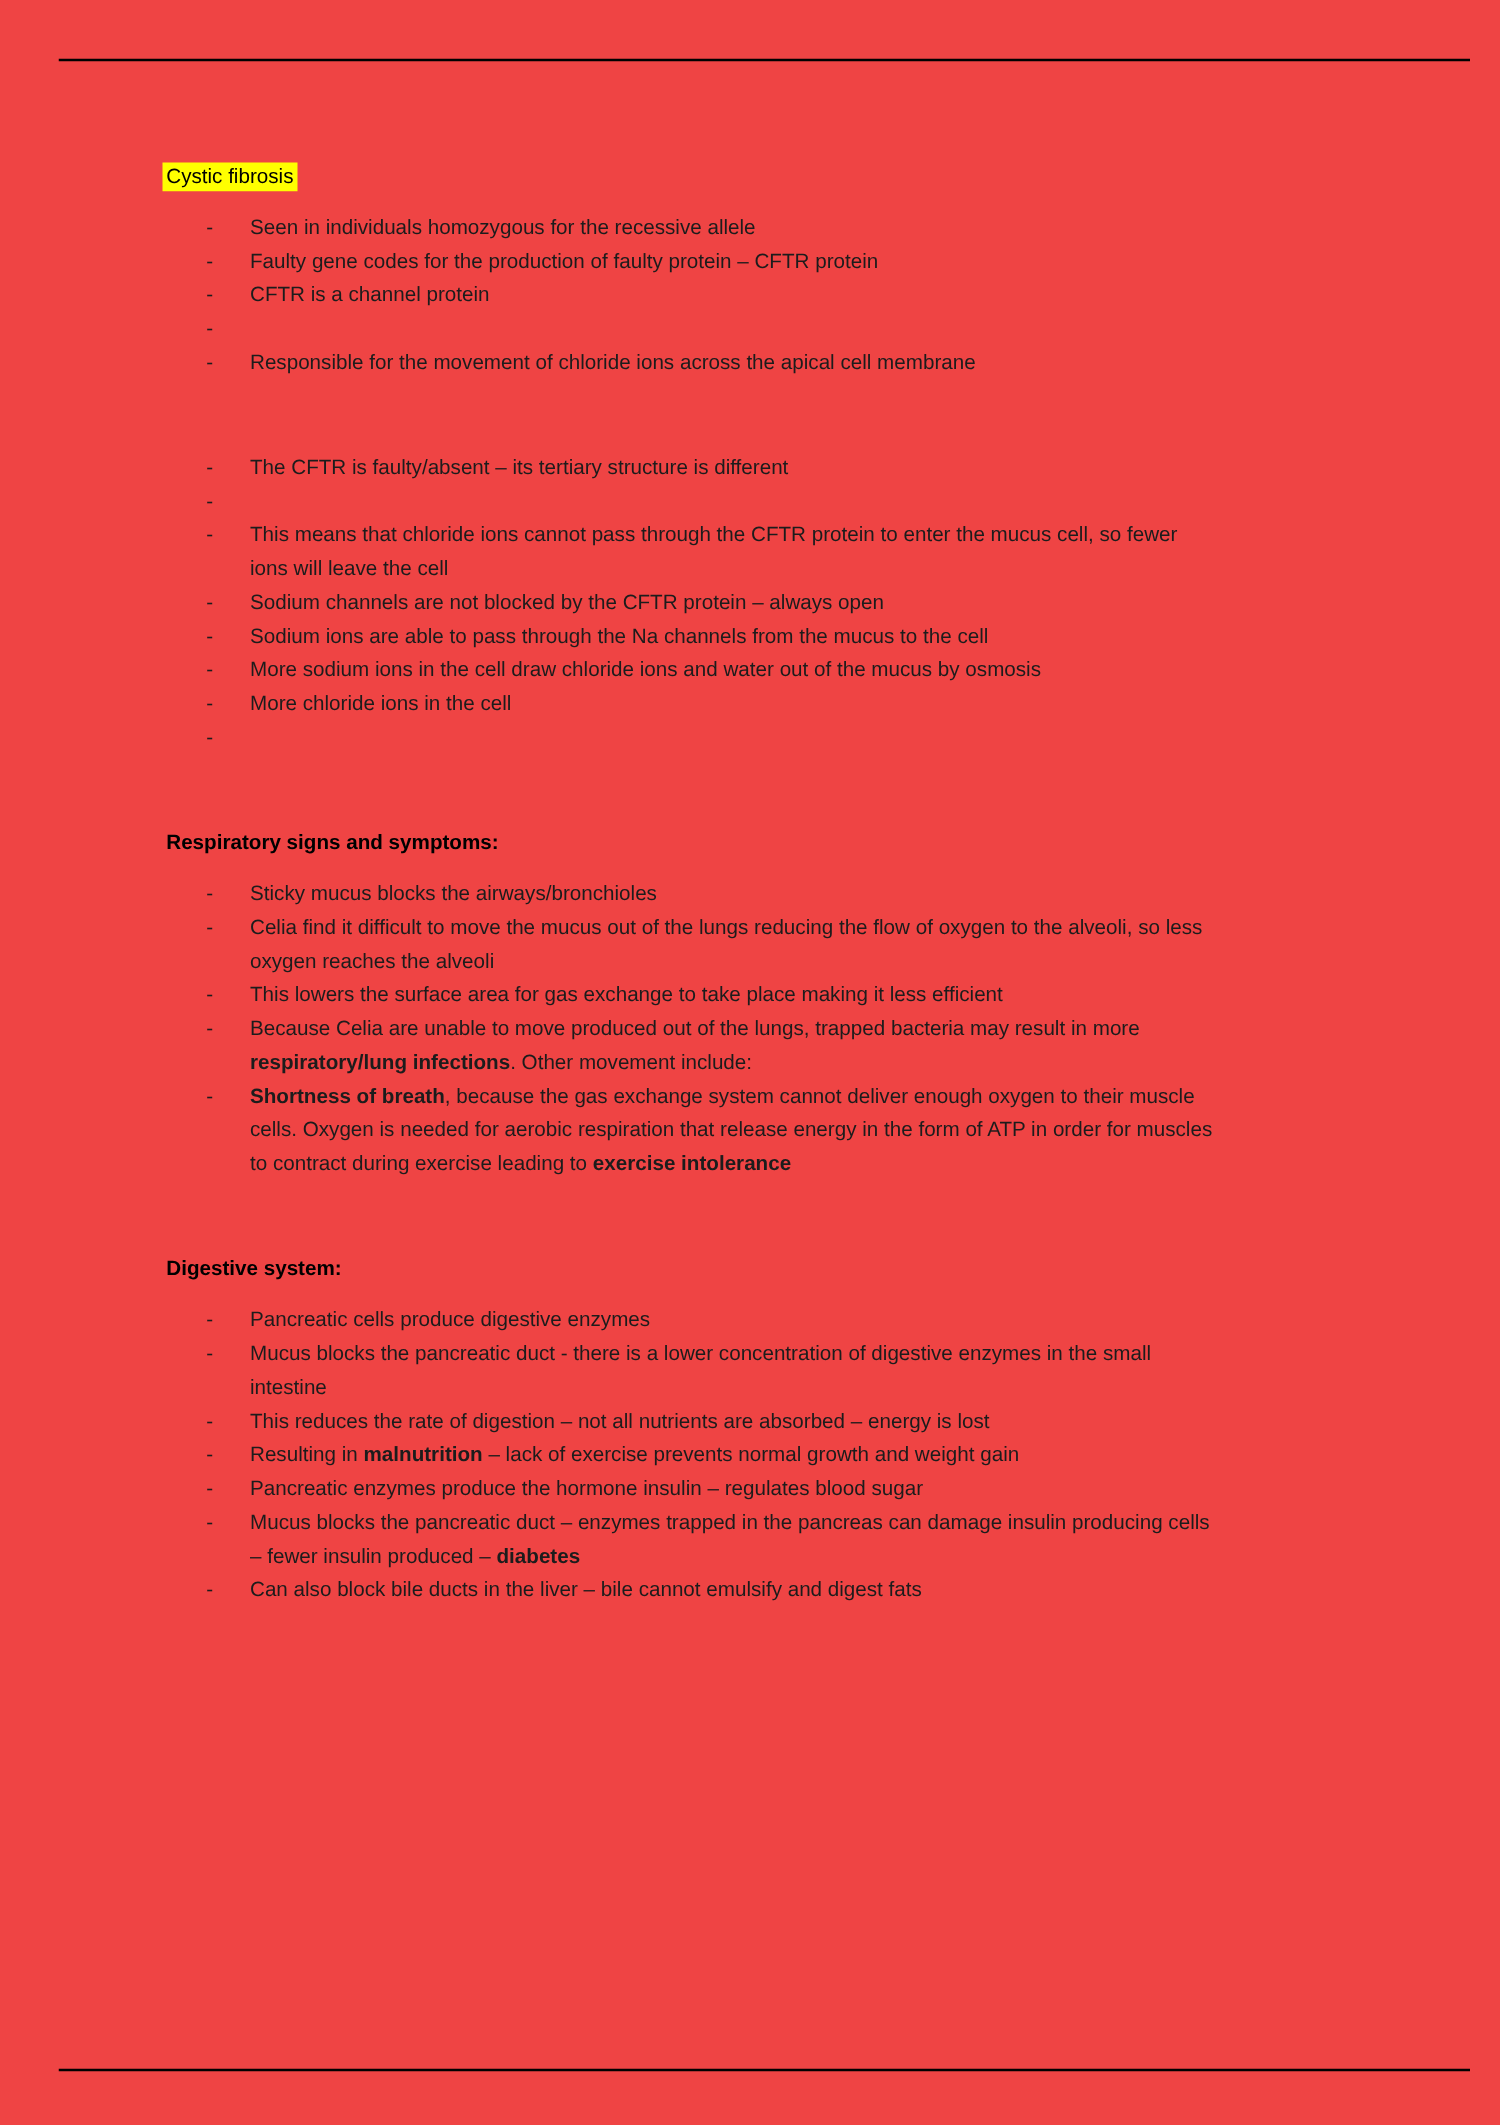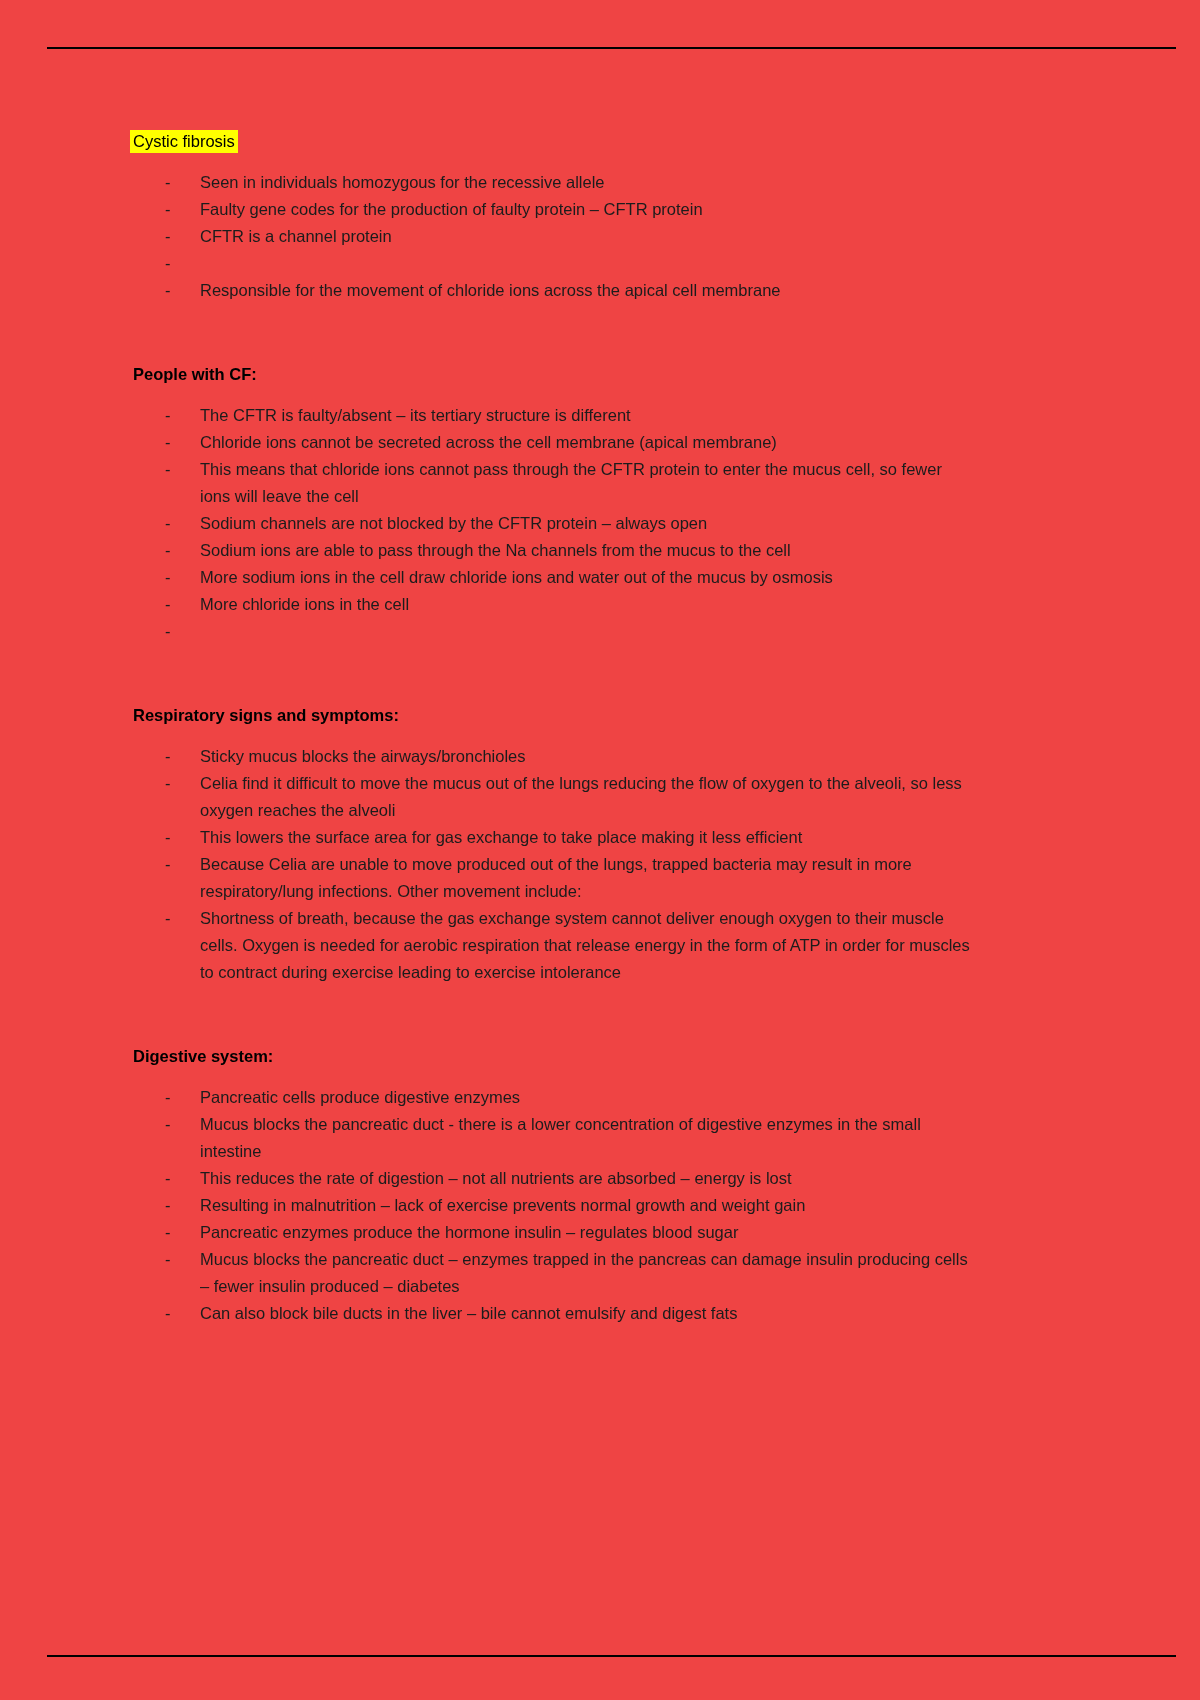--- a/index.html
+++ b/index.html
@@ -55,21 +55,21 @@
   .marker {
     flex: none;
     width: 35px;
     padding-left: 32px;
     box-sizing: content-box;
   }
   .bullet-text {
     flex: 0 1 auto;
     max-width: 775px;
   }
-  .bold { font-weight: normal; }
+  .bold { font-weight: bold; }
 </style>
 </head>
 <body>
 
 <div class="page">
   <div class="rule rule-top"></div>
   <div class="content">
     <div class="title" style="background: rgb(255, 255, 0);">Cystic fibrosis</div>
     <div>
         <section class="section">
@@ -89,29 +89,27 @@
             <div class="bullet-item">
               <span class="marker">-</span>
             </div>
             <div class="bullet-item">
               <span class="marker">-</span>
               <span class="bullet-text"><span>Responsible for the movement of chloride ions across the apical cell membrane</span></span>
             </div>
           </div>
         </section>
         <section class="section">
-          <div class="heading">People with CF:</div>
           <div class="bullet-list">
             <div class="bullet-item">
               <span class="marker">-</span>
               <span class="bullet-text"><span>The CFTR is faulty/absent – its tertiary structure is different</span></span>
             </div>
             <div class="bullet-item">
               <span class="marker">-</span>
-              <span class="bullet-text"><span>Chloride ions cannot be secreted across the cell membrane (apical membrane)</span></span>
             </div>
             <div class="bullet-item">
               <span class="marker">-</span>
               <span class="bullet-text"><span>This means that chloride ions cannot pass through the CFTR protein to enter the mucus cell, so fewer ions will leave the cell</span></span>
             </div>
             <div class="bullet-item">
               <span class="marker">-</span>
               <span class="bullet-text"><span>Sodium channels are not blocked by the CFTR protein – always open</span></span>
             </div>
             <div class="bullet-item">

